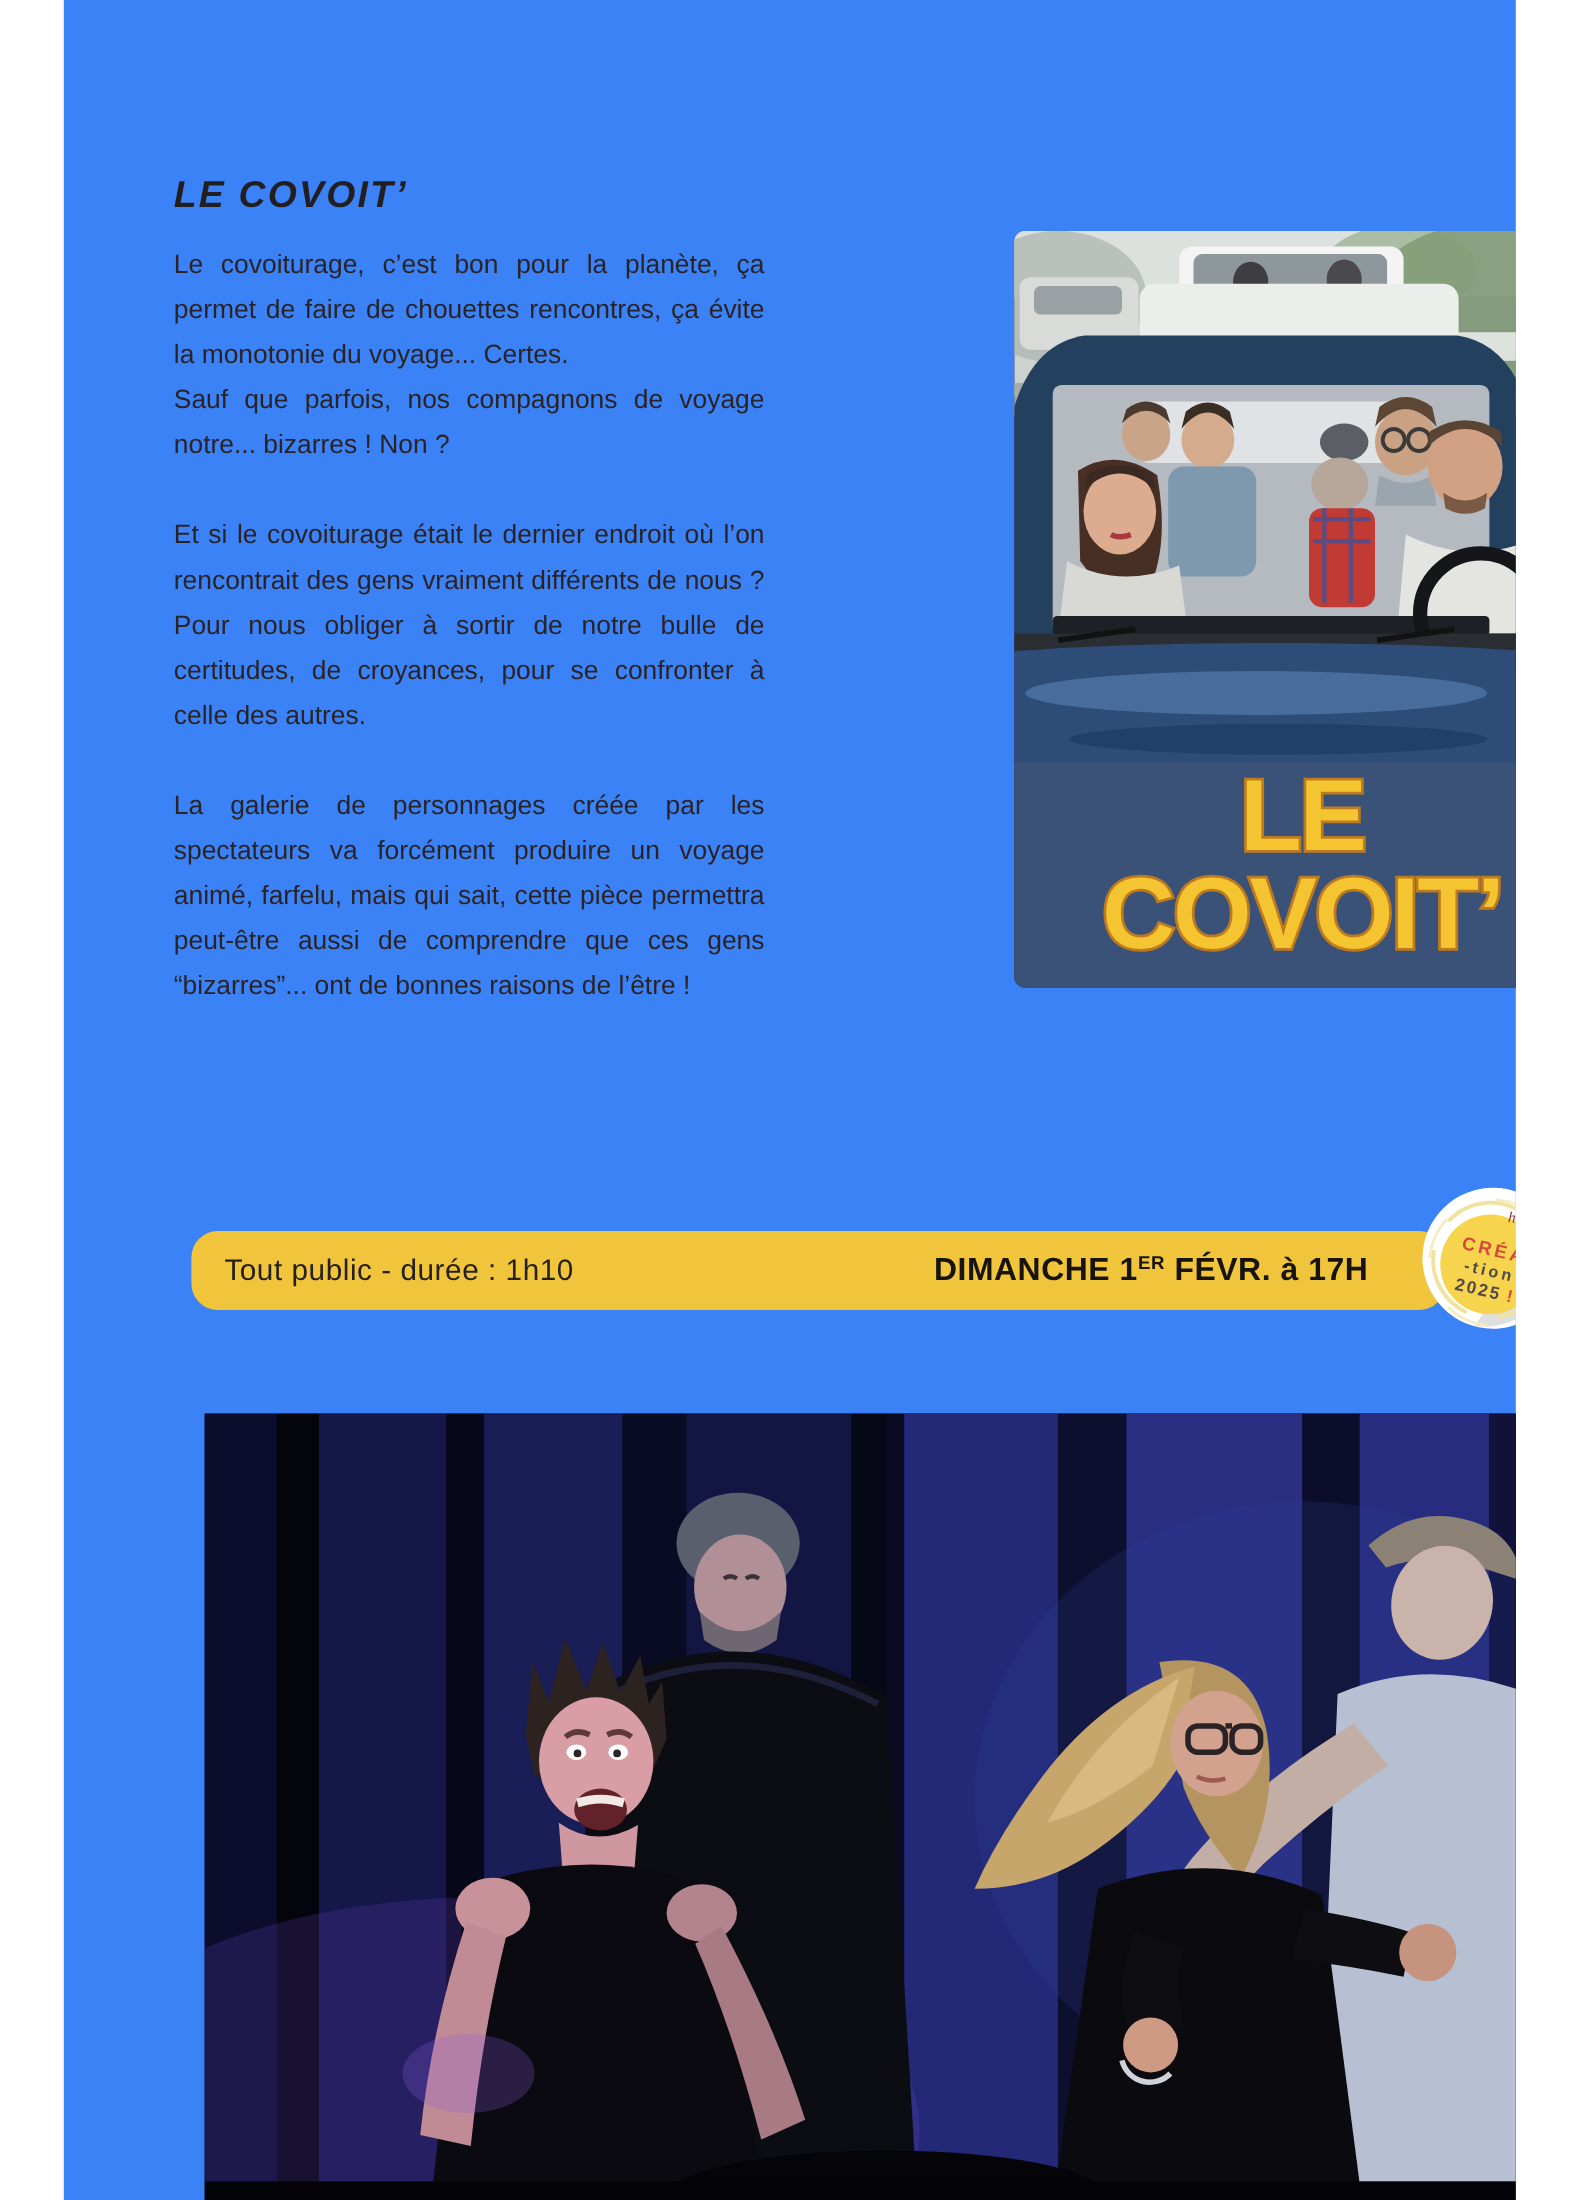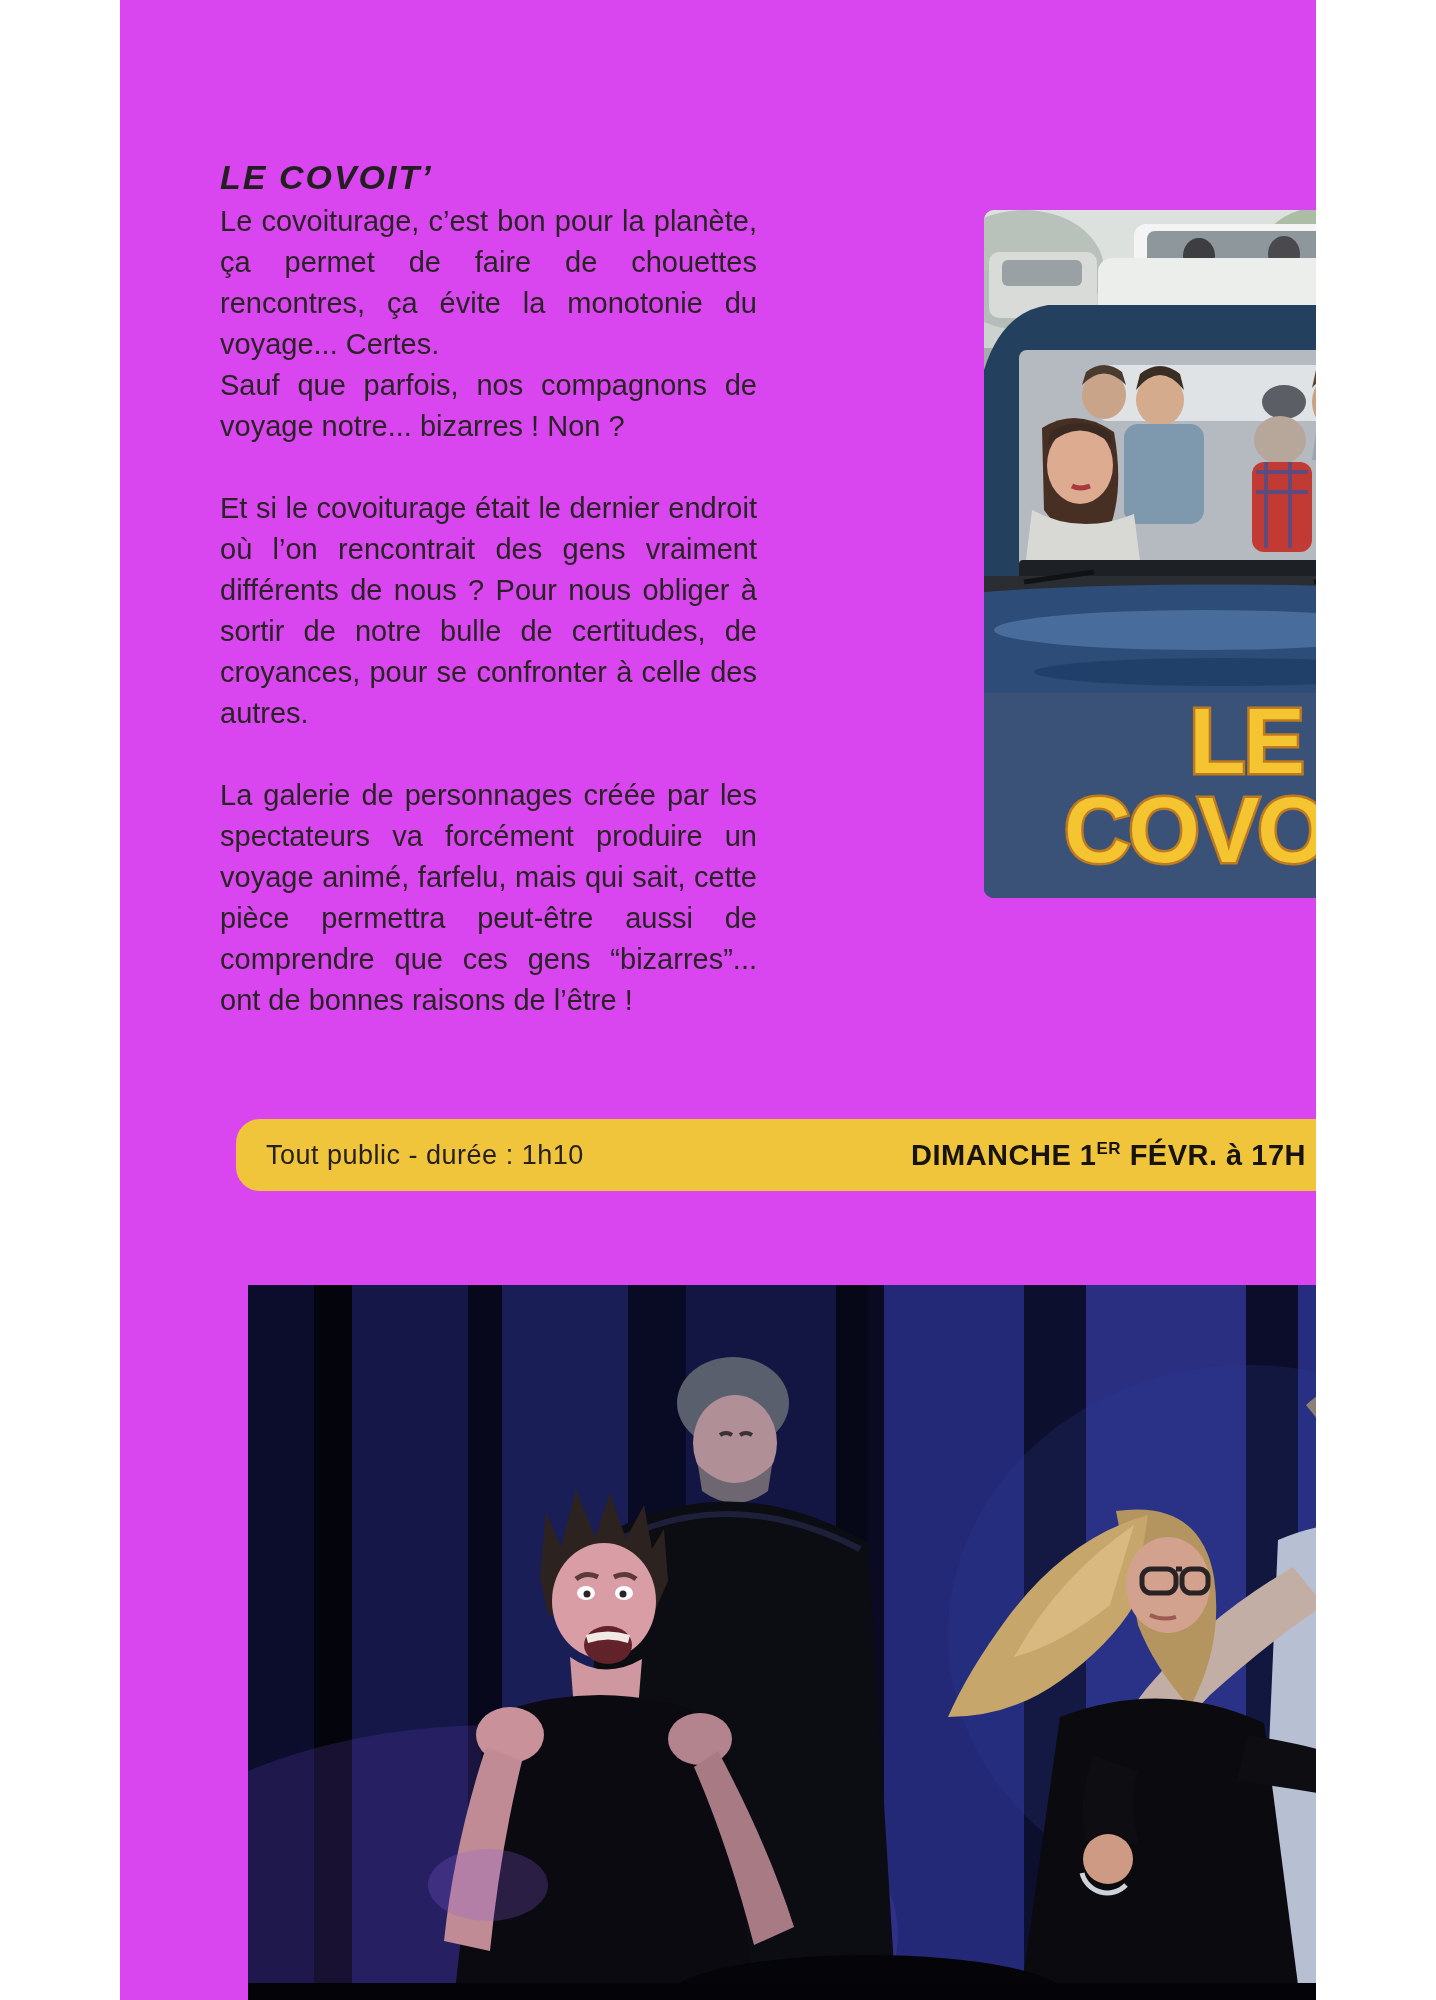--- a/index.html
+++ b/index.html
@@ -1,29 +1,29 @@
 <!DOCTYPE html>
 <html><head>
 <meta charset="utf-8">
 <style>
   * { margin:0; padding:0; box-sizing:border-box; }
   html,body { background:#ffffff; }
   body { font-family:"Liberation Sans", sans-serif; }
   .page {
-    position:relative; width:1196px; height:2000px;
-    background:#d946ef; overflow:hidden; margin:0 auto;
+    position:relative; width:1320px; height:2000px;
+    background:#3b82f6; overflow:hidden; margin:0 auto;
   }
   .title {
     position:absolute; left:100px; top:158px;
     font-size:34px; font-weight:bold; font-style:italic;
     letter-spacing:2px; color:#231f20;
   }
   .body-text {
-    position:absolute; left:100px; top:201px; width:537px;
-    font-size:29px; line-height:41px; color:#2a2326;
+    position:absolute; left:100px; top:220px; width:537px;
+    font-size:24px; line-height:41px; color:#2a2326;
     text-align:justify;
   }
   .body-text p { text-align:justify; }
   .body-text p.gap { margin-top:41px; }
   .poster {
     position:absolute; left:864px; top:210px; width:467px; height:688px;
     border-radius:10px; overflow:hidden; background:#3b5278;
   }
   .poster svg { display:block; width:100%; height:100%; }
   .banner {

